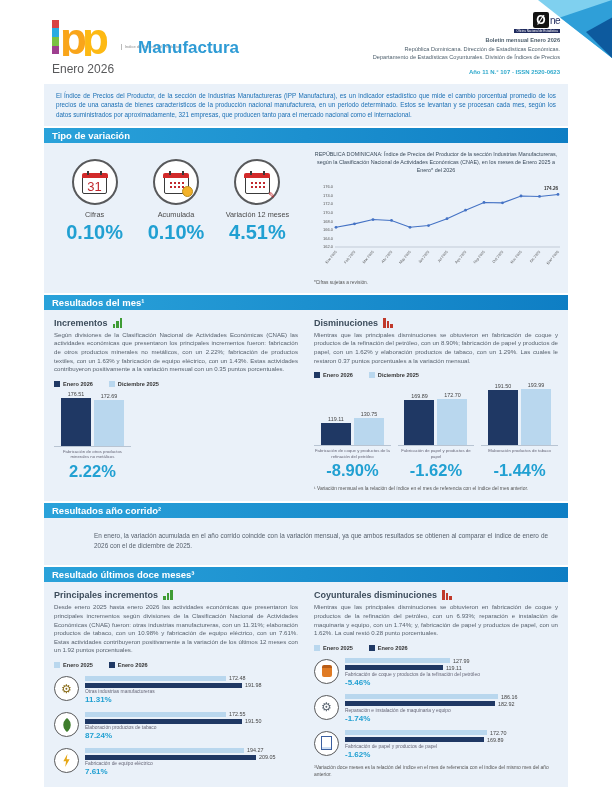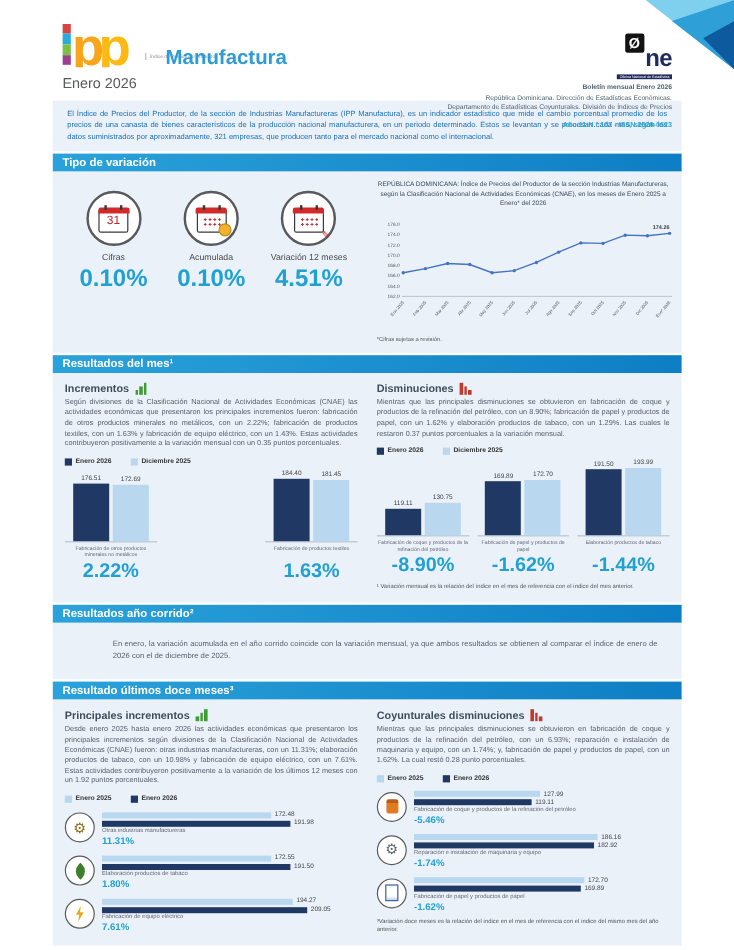--- a/index.html
+++ b/index.html
@@ -14,21 +14,21 @@
   .header{position:relative;height:82px;}
   .ipp-logo{position:absolute;left:52px;top:10px;display:flex;align-items:flex-end;gap:3px;}
   .ipp-sub{font-size:4px;color:#8a8a8a;border-left:1px solid #bbb;padding-left:3px;line-height:1.4;margin-bottom:6px;}
   .manufactura{position:absolute;left:138px;top:38px;font-size:17px;font-weight:bold;color:#2e9bd5;}
   .date-line{position:absolute;left:52px;top:62px;font-size:12px;color:#58595b;}
   .one-block{position:absolute;right:52px;top:10px;text-align:right;}
   .one-logo{display:inline-flex;flex-direction:column;align-items:flex-end;}
   .one-row{display:inline-flex;align-items:center;}
   .one-o{width:16px;height:16px;background:#131313;color:#fff;display:flex;align-items:center;justify-content:center;
          font-weight:bold;font-size:12px;border-radius:2px;}
-  .one-ne{font-weight:bold;font-size:20px;color:#1f2a5e;letter-spacing:-.5px;margin-left:1px;margin-top:28px;}
+  .one-ne{font-weight:normal;font-size:10px;color:#1f2a5e;letter-spacing:-.5px;margin-left:1px;}
   .one-sub{background:#1f2a5e;color:#fff;font-size:3px;padding:0 2px;margin-top:1px;}
   .bulletin{margin-top:3px;font-size:5.6px;color:#50616e;line-height:1.55;}
   .bulletin .b0{font-weight:bold;}
   .issn{margin-top:7px;font-size:6px;font-weight:bold;color:#2fa9cc;}
   
   .band{margin:2px 44px 0 44px;}
   .intro{background:#eaf1f9;padding:7px 12px;font-size:6.3px;line-height:1.5;color:#1b6fb4;text-align:justify;}
   .secbar{background:linear-gradient(90deg,#2aa2da,#0e7ec4);color:#fff;font-weight:bold;font-size:9.5px;
           padding:2px 8px;margin-top:0;}
   .seccontent{background:#eaf1f9;padding:6px 10px 8px 10px;}
@@ -36,21 +36,21 @@
   .col{flex:1;min-width:0;}
   
   .vars{display:flex;justify-content:space-between;padding:10px 4px 0 4px;}
   .varitem{width:31%;text-align:center;}
   .cal{width:42px;height:42px;border:2px solid #58595b;border-radius:50%;background:#fff;margin:0 auto;
        display:flex;align-items:center;justify-content:center;}
   .calbody{width:23px;height:18px;border:1.5px solid #3a3a3a;border-radius:2px;background:#fff;position:relative;margin-top:3px;}
   .caltop{position:absolute;top:-1.5px;left:-1.5px;right:-1.5px;height:5px;background:#d22a2a;border-radius:2px 2px 0 0;}
   .peg1,.peg2{position:absolute;top:-4px;width:2px;height:4px;background:#3a3a3a;}
   .peg1{left:4px;} .peg2{right:4px;}
-  .calnum{position:absolute;top:4px;left:0;right:0;text-align:center;font-size:10px;font-weight:normal;color:#c0272d;}
+  .calnum{position:absolute;top:4px;left:0;right:0;text-align:center;font-size:13px;font-weight:normal;color:#c0272d;}
   .dotgrid{position:absolute;top:6px;left:4px;width:15px;height:9px;
            background:radial-gradient(#c0272d 1px,transparent 1.1px);background-size:4px 4px;}
   .badge-clock{position:absolute;right:-5px;bottom:-4px;width:9px;height:9px;border-radius:50%;
                background:#f3b229;border:1px solid #b98d1c;}
   .badge-pencil{position:absolute;right:-6px;bottom:-7px;color:#c0272d;font-size:8px;}
   .varlabel{font-size:7.3px;color:#4a4a4a;margin-top:5px;line-height:1.25;}
   .varvalue{font-size:20px;font-weight:bold;color:#21a0d2;margin-top:2px;}
   .charttitle{font-size:5.4px;color:#3a4a5a;text-align:center;line-height:1.45;margin-top:2px;}
   .chartnote{font-size:4.8px;color:#555;margin-top:1px;}
   
@@ -262,34 +262,20 @@
                     <div class="vbar" style="height: 47.9px; background: rgb(31, 56, 100);"></div>
                   </div>
                   <div class="vcol">
                     <div class="vval">172.69</div>
                     <div class="vbar" style="height: 46.2px; background: rgb(185, 215, 238);"></div>
                   </div>
                 </div>
                 <div class="vcat">Fabricación de otros productos minerales no metálicos</div>
                 <div class="vpct">2.22%</div>
               </div>
-              <div class="vgroup">
-                <div class="vbars">
-                  <div class="vcol">
-                    <div class="vval">184.40</div>
-                    <div class="vbar" style="height: 51.5px; background: rgb(31, 56, 100);"></div>
-                  </div>
-                  <div class="vcol">
-                    <div class="vval">181.45</div>
-                    <div class="vbar" style="height: 50.2px; background: rgb(185, 215, 238);"></div>
-                  </div>
-                </div>
-                <div class="vcat">Fabricación de productos textiles</div>
-                <div class="vpct">1.63%</div>
-              </div>
             </div>
         </div>
         <div class="col">
           <div class="subhead">
               <span>Disminuciones</span>
             <span class="trend down">
                 <i style="height:10px"></i>
                 <i style="height:7px"></i>
                 <i style="height:4px"></i>
               </span>
@@ -407,21 +393,21 @@
                 <div class="hblock">
                   <div class="hline">
                     <div class="hbar" style="width: 141px; background: rgb(185, 215, 238);"></div>
                     <span class="hval">172.55</span>
                   </div>
                   <div class="hline">
                     <div class="hbar" style="width: 157px; background: rgb(31, 56, 100);"></div>
                     <span class="hval">191.50</span>
                   </div>
                   <div class="hcat">Elaboración productos de tabaco</div>
-                  <div class="hpct">1.80%</div>
+                  <div class="hpct">87.24%</div>
                 </div>
               </div>
               <div class="hrow">
                 <span class="cicon ic-electric"></span>
                 <div class="hblock">
                   <div class="hline">
                     <div class="hbar" style="width: 159px; background: rgb(185, 215, 238);"></div>
                     <span class="hval">194.27</span>
                   </div>
                   <div class="hline">

